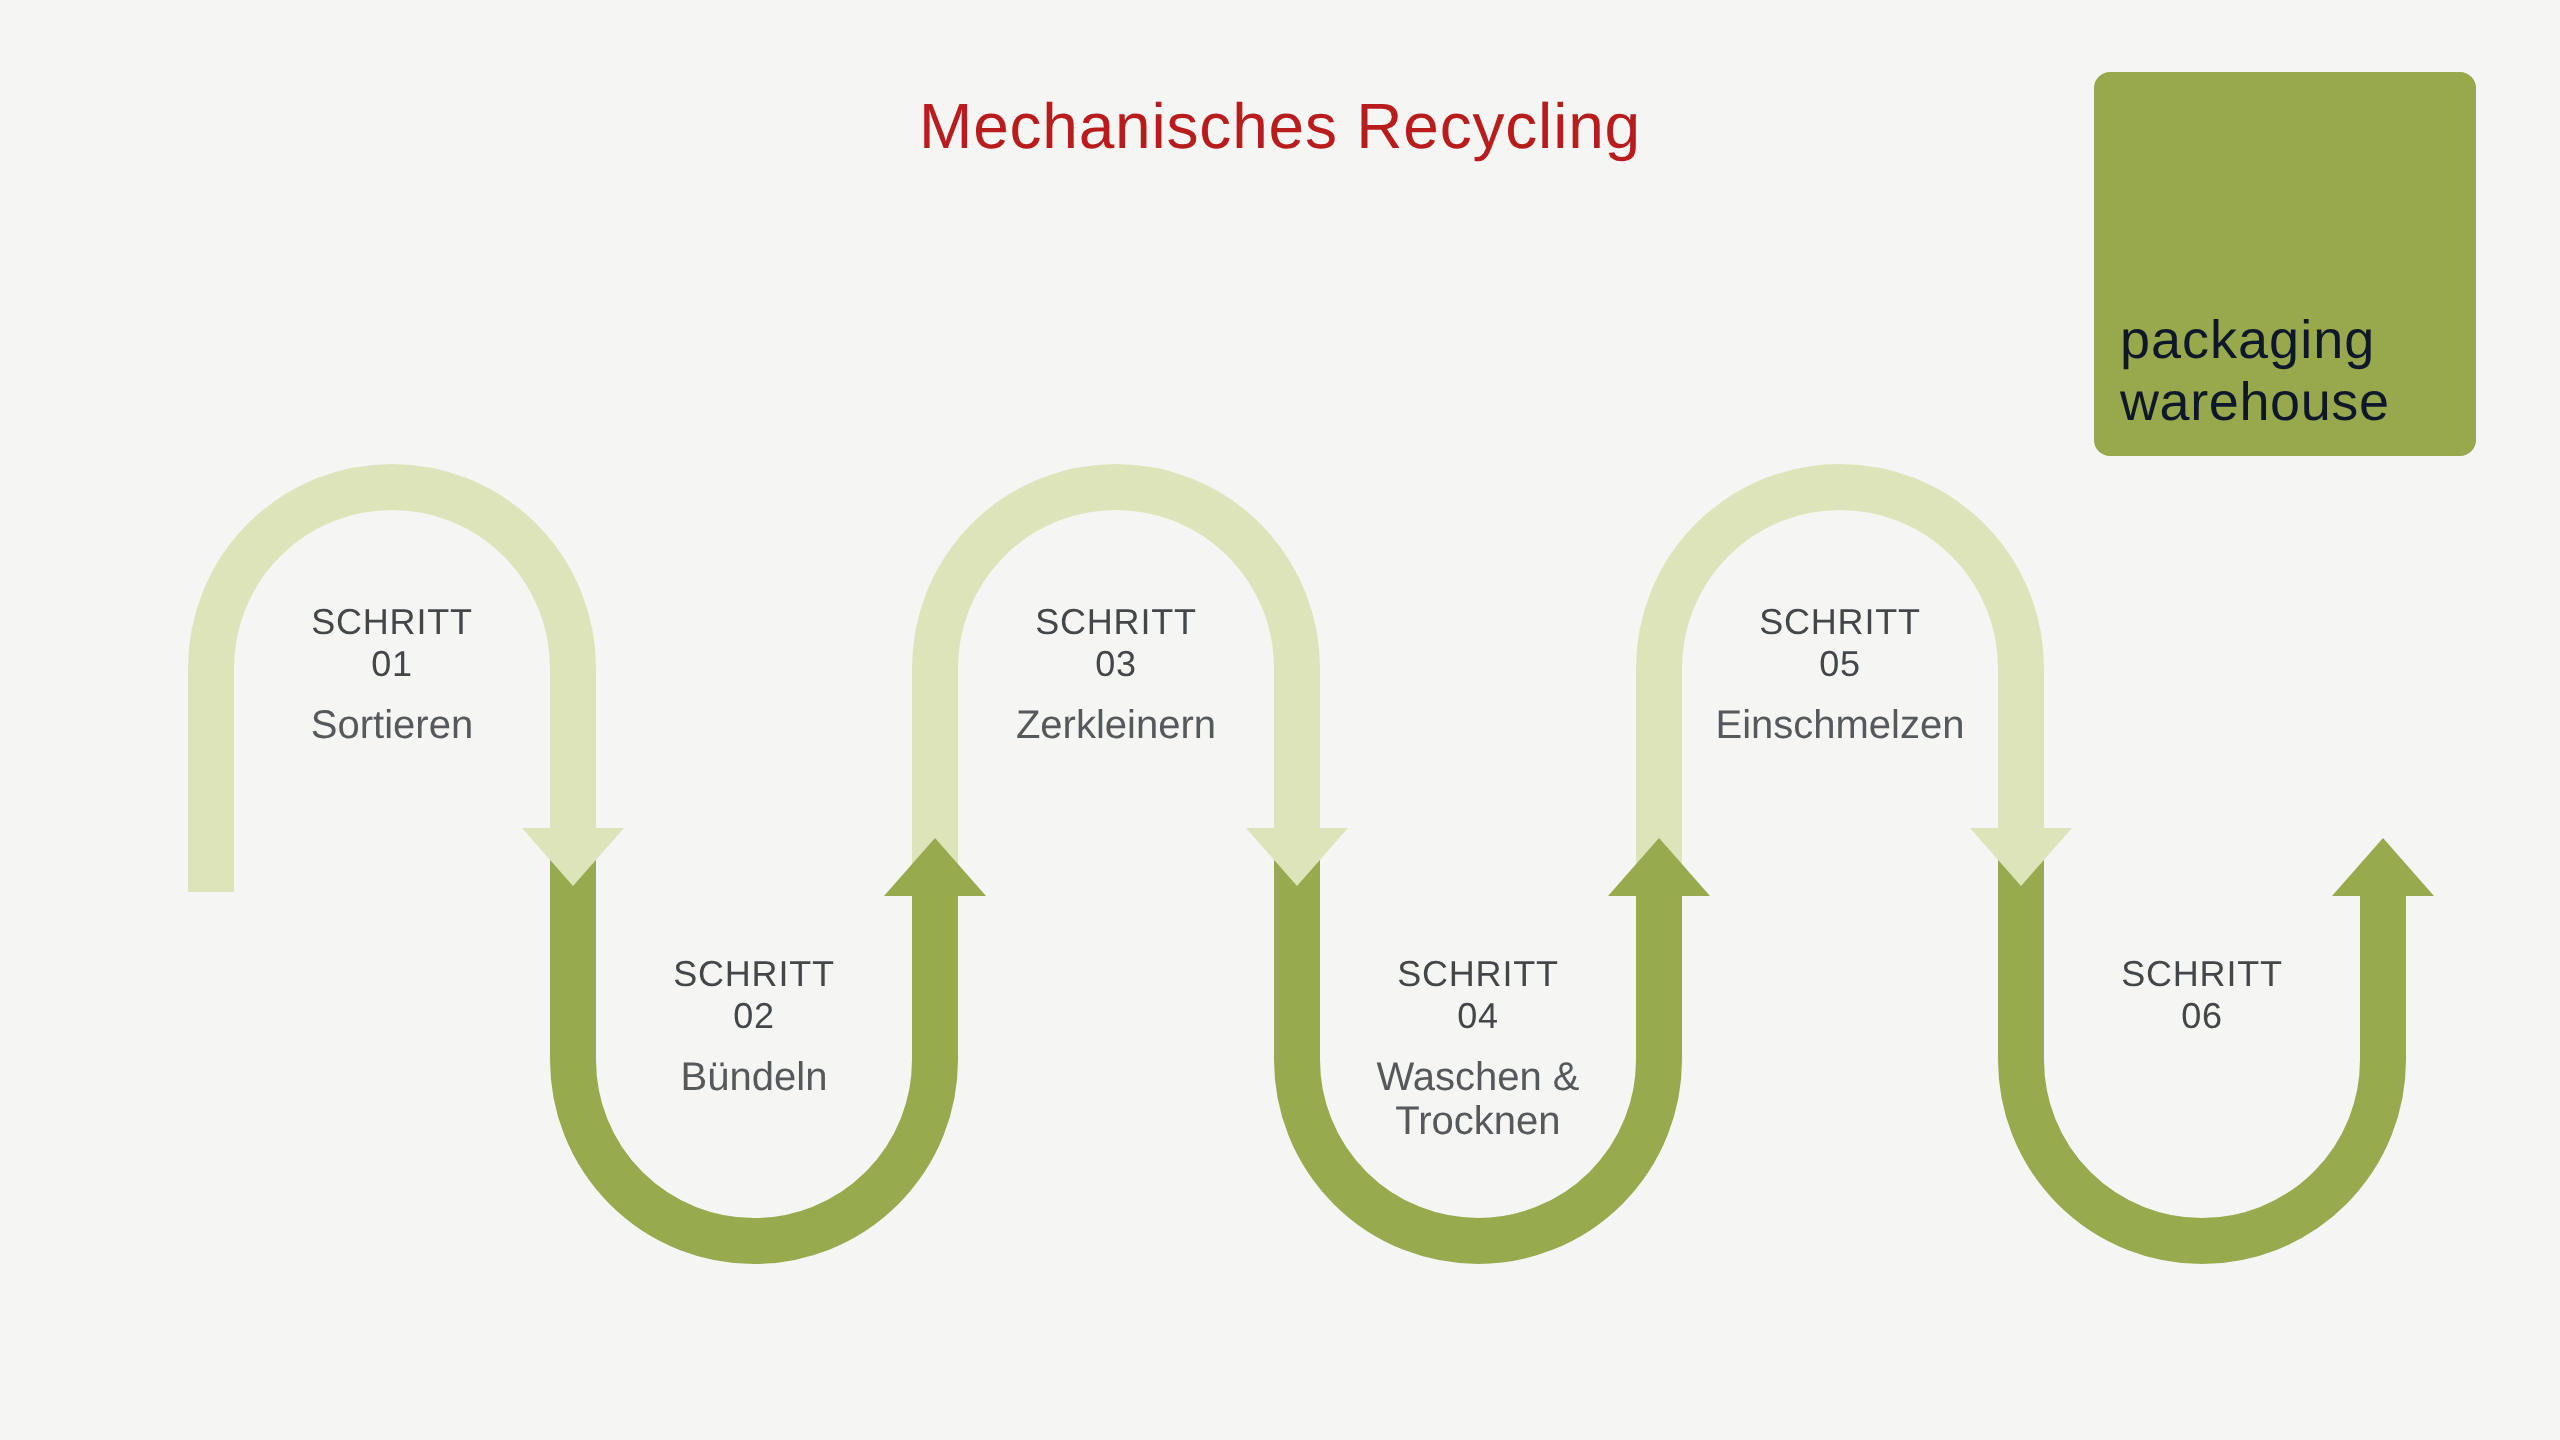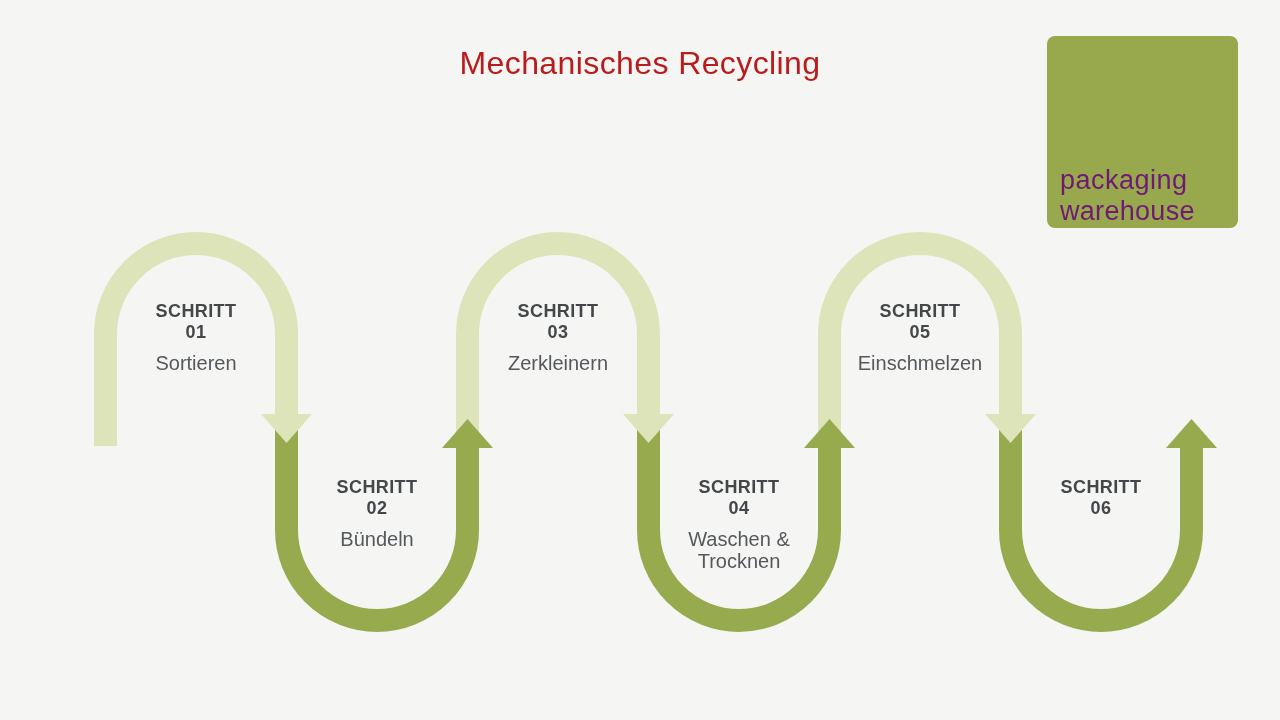--- a/index.html
+++ b/index.html
@@ -11,25 +11,25 @@
     position:absolute;top:45px;left:0;width:100%;margin:0;
     text-align:center;font-size:32px;font-weight:normal;
     color:#b91c1c;letter-spacing:.4px;
   }
   .flow{position:absolute;left:0;top:0;width:1280px;height:720px;}
   .arc{fill:none;stroke-width:23;}
   .logo{
     position:absolute;left:1047px;top:36px;width:191px;height:192px;
     border-radius:8px;background:#97a94c;display:flex;align-items:flex-end;
   }
-  .logo-text{padding:0 0 1px 13px;color:#701a75;}
+  .logo-text{padding:0 0 11px 13px;color:#0f172a;}
   .logo-line1{font-size:27px;line-height:30px;font-weight:normal;letter-spacing:.5px;}
   .logo-line2{font-size:27px;line-height:32px;font-weight:normal;letter-spacing:.3px;}
   .step{position:absolute;width:150px;text-align:center;}
-  .step-kicker{font-size:18px;font-weight:bold;line-height:21px;color:#43474a;letter-spacing:.4px;}
+  .step-kicker{font-size:18px;font-weight:normal;line-height:21px;color:#43474a;letter-spacing:.4px;}
   .step-name{margin-top:9px;font-size:20px;line-height:22px;color:#55595c;}
   .s1{left:121px;top:301px}
   .s2{left:302px;top:477px}
   .s3{left:483px;top:301px}
   .s4{left:664px;top:477px}
   .s5{left:845px;top:301px}
   .s6{left:1026px;top:477px}
 </style>
 </head>
 <body>

